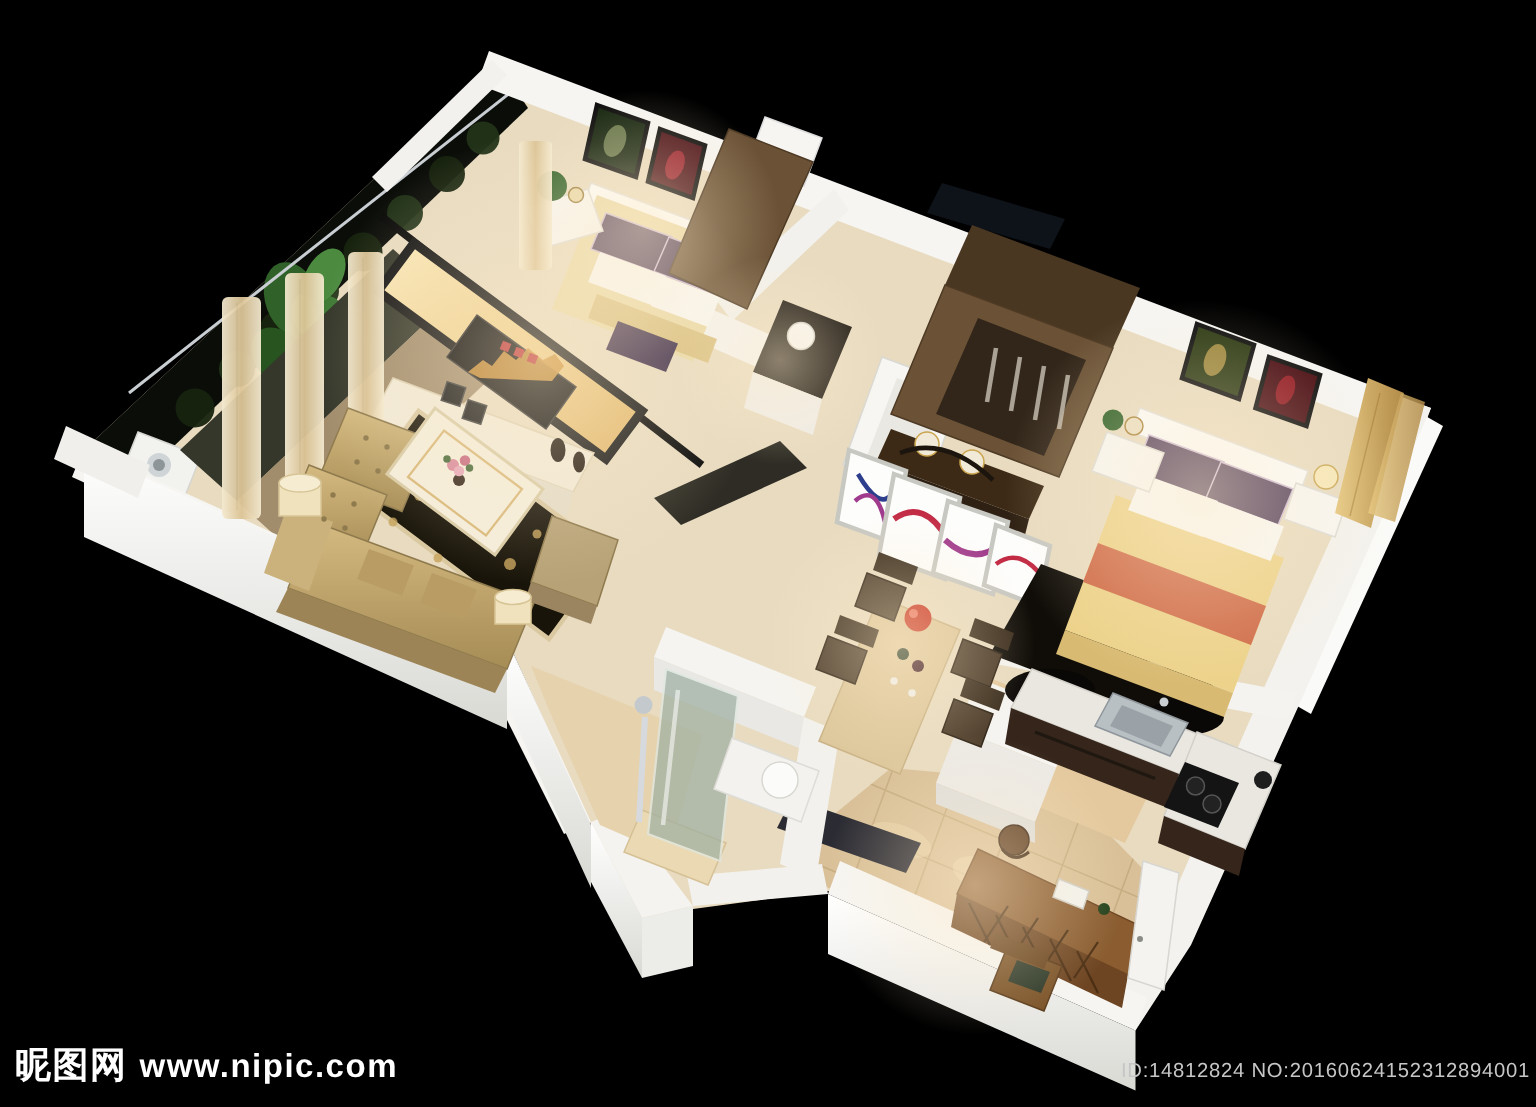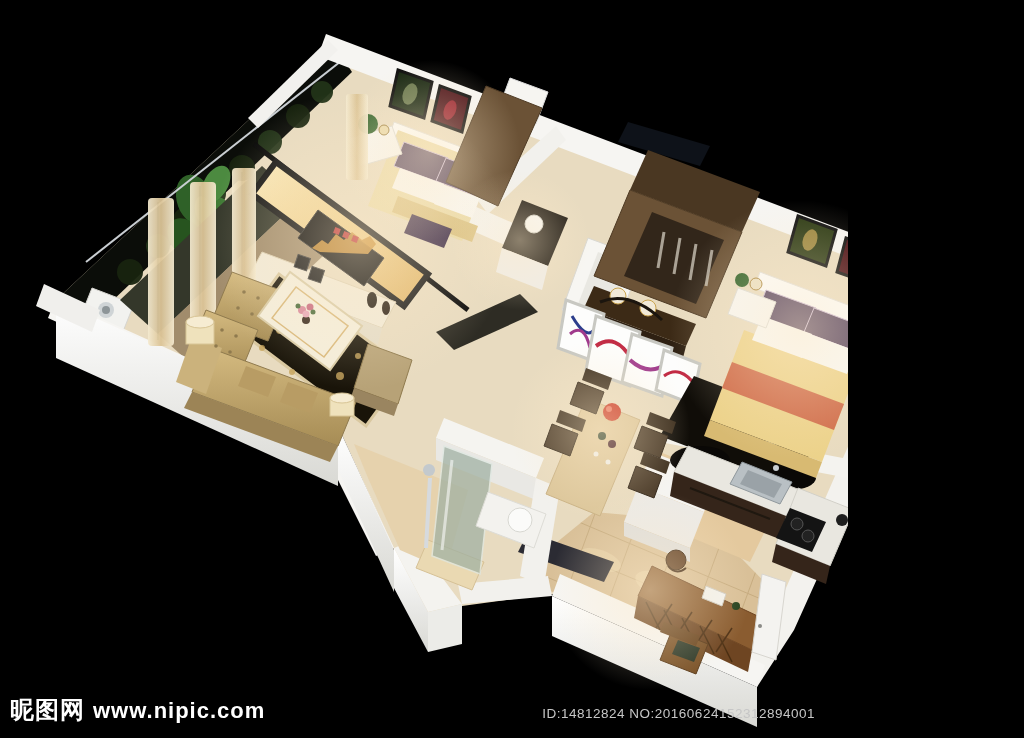--- a/index.html
+++ b/index.html
@@ -1,22 +1,22 @@
 <!DOCTYPE html>
 <html><head>
 <meta charset="utf-8">
 <style>
   html,body{margin:0;padding:0;background:#000;}
-  .stage{position:relative;width:848px;height:738px;background:#000;overflow:hidden;
+  .stage{position:relative;width:1024px;height:738px;background:#000;overflow:hidden;
          font-family:"Liberation Sans", sans-serif;}
   .stage svg{position:absolute;left:0;top:0;}
   .wm-left{position:absolute;left:10px;top:694px;color:#ffffff;font-weight:bold;
            font-size:22px;letter-spacing:1px;text-shadow:0 1px 2px rgba(0,0,0,.8);}
   .wm-left .cn{margin-right:8px;font-size:24px;}
-  .wm-right{position:absolute;right:33px;top:706px;color:#c6c6c6;font-size:13.5px;
+  .wm-right{position:absolute;right:4px;top:706px;color:#c6c6c6;font-size:13.5px;
             letter-spacing:.5px;}
 </style>
 </head>
 <body>
 
 <div class="stage">
 <svg width="1024" height="738" viewBox="0 0 1024 738">
   <defs>
     <linearGradient id="gWallFace" x1="0" y1="0" x2="0" y2="1">
       <stop offset="0" stop-color="#ffffff"></stop>

